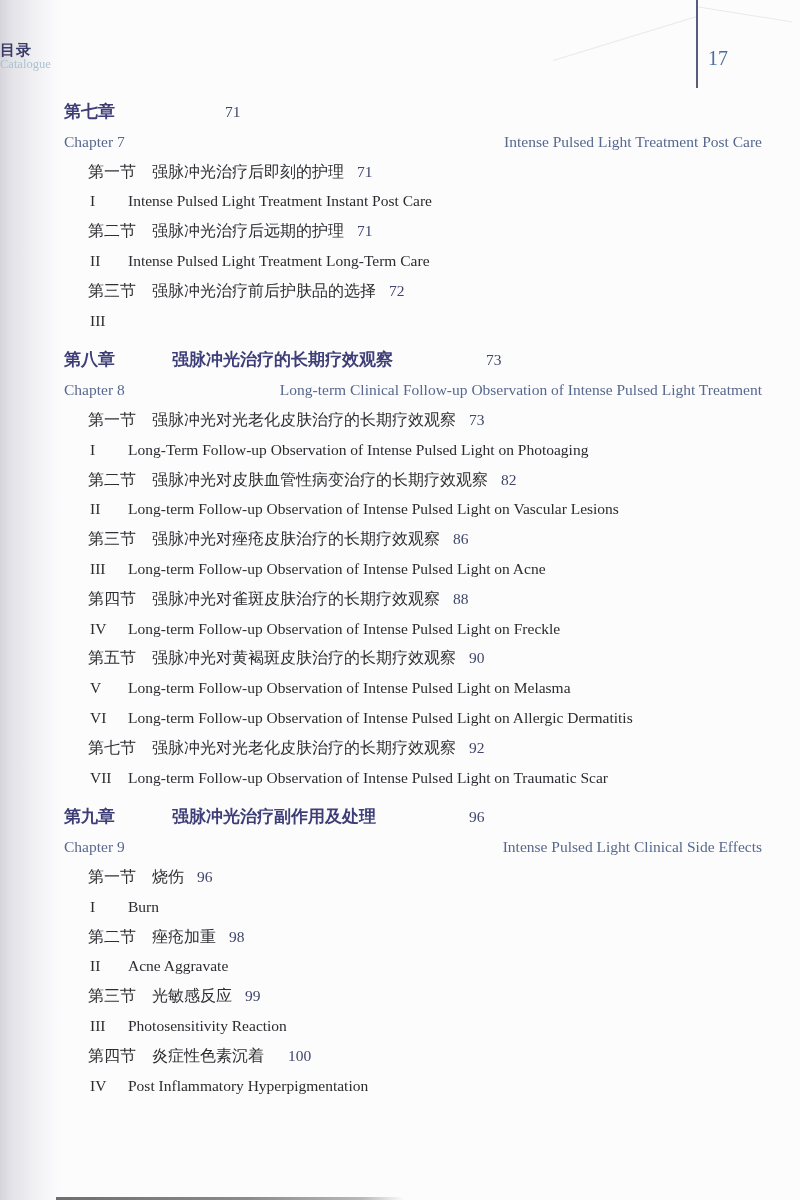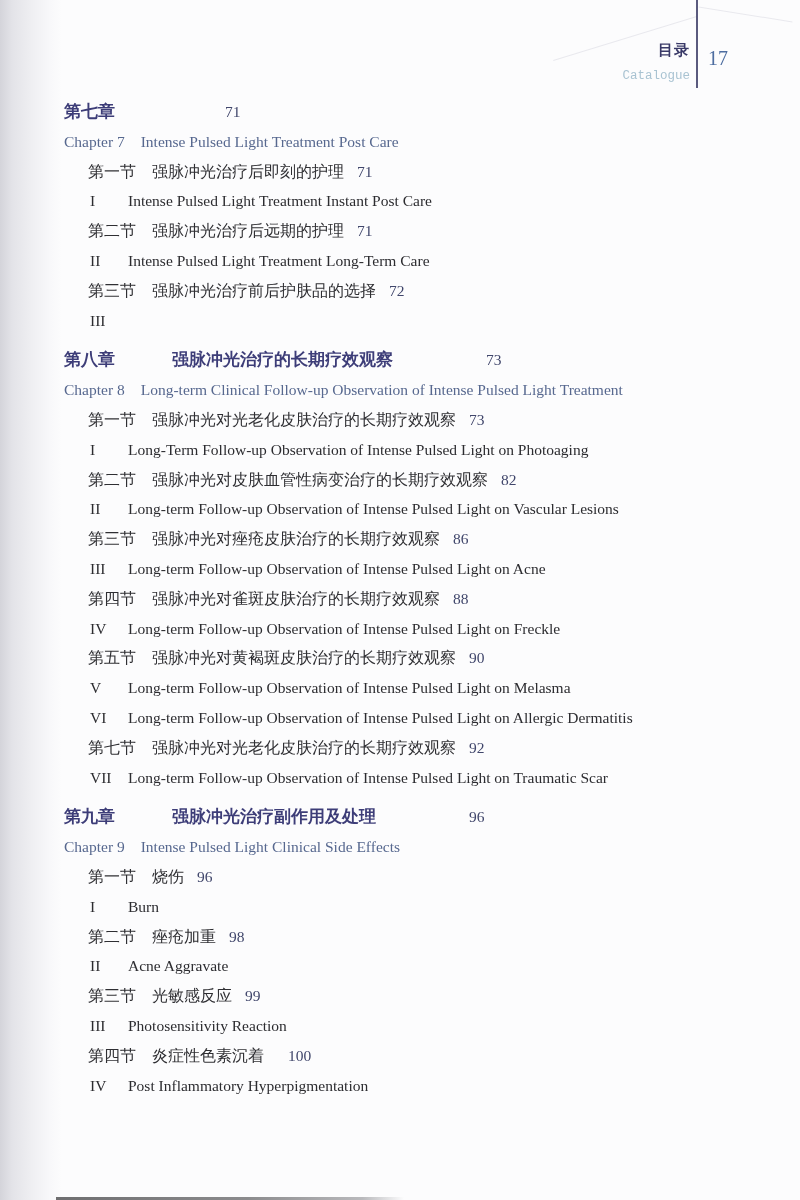--- a/index.html
+++ b/index.html
@@ -15,47 +15,47 @@
   }
   .crease{position:absolute;height:1px;background:#e9e9ee;}
   .crease.c1{left:550px;top:38px;width:150px;transform:rotate(-17deg);}
   .crease.c2{left:698px;top:14px;width:95px;transform:rotate(9deg);}
   .bottom-edge{
     position:absolute;bottom:0;left:56px;width:348px;height:3px;
     background:linear-gradient(to right,#6e6e70,#8b8b8d 55%,#b9b9bc 88%,rgba(200,200,205,0));
   }
   
   .vrule{position:absolute;left:696px;top:0;width:2px;height:88px;background:var(--rule,#5a5a7e);}
-  .toc-head{position:absolute;top:43px;left:0;width:690px;text-align:right;line-height:1;}
+  .toc-head{position:absolute;top:43px;left:0;width:690px;text-align:left;line-height:1;}
   .toc-cn{
     font-family:"DejaVu Sans","Liberation Sans",sans-serif;font-weight:bold;
     font-size:15px;letter-spacing:1px;color:var(--header-title,#3a3a68);
   }
-  .toc-en{margin-top:12px;font-size:12.5px;color:var(--header-subtitle,#a9c3d2);font-family:Liberation Mono, monospace;}
+  .toc-en{margin-top:0;font-size:12.5px;color:var(--header-subtitle,#a9c3d2);}
   .folio{position:absolute;top:47px;left:708px;font-size:20px;color:var(--folio,#4d6da0);}
   
   .content{position:absolute;left:64px;top:97px;width:698px;}
   .row{display:flex;align-items:baseline;white-space:nowrap;line-height:29.8px;}
   .row>span{flex:0 0 auto;}
   .leader{
     flex:1 1 auto;align-self:center;height:6px;margin:0 7px 0 6px;
     background-image:radial-gradient(circle,currentColor 1.2px,rgba(0,0,0,0) 1.5px);
     background-size:6.6px 6px;background-position:left center;background-repeat:repeat-x;
   }
   .pagenum{font-family:"Liberation Serif","DejaVu Serif",serif;font-weight:normal;
     font-size:15.5px;color:var(--page-number,#40466b);text-align:center;}
   .chapter{margin-top:10px;}
   .chapter.first{margin-top:0;}
   .chap-cn{
     font-family:"DejaVu Sans","Liberation Sans",sans-serif;font-weight:bold;
     font-size:17px;color:var(--chapter-cn,#3d3d78);gap:40px;
   }
   .chap-cn .lbl{margin-right:17px;}
   .chap-cn .leader{color:var(--chapter-cn,#3d3d78);}
-  .chap-en{font-size:15.5px;color:var(--chapter-en,#57688f);}
+  .chap-en{font-size:15.5px;color:var(--chapter-en,#57688f);justify-content:space-between;}
   .chap-en .lbl{margin-right:16px;}
   .sec-cn{font-size:16px;color:var(--section-cn,#2f2f33);padding-left:24px;}
   .sec-cn .lbl{margin-right:16px;}
   .sec-cn .leader{color:#3a3a40;}
   .sec-en{font-size:15.5px;color:var(--section-en,#2c2c30);padding-left:26px;}
   .sec-en .roman{display:inline-block;min-width:24px;margin-right:14px;}
   .row.gap .leader{margin-right:18px;}
 </style>
 </head>
 <body>

